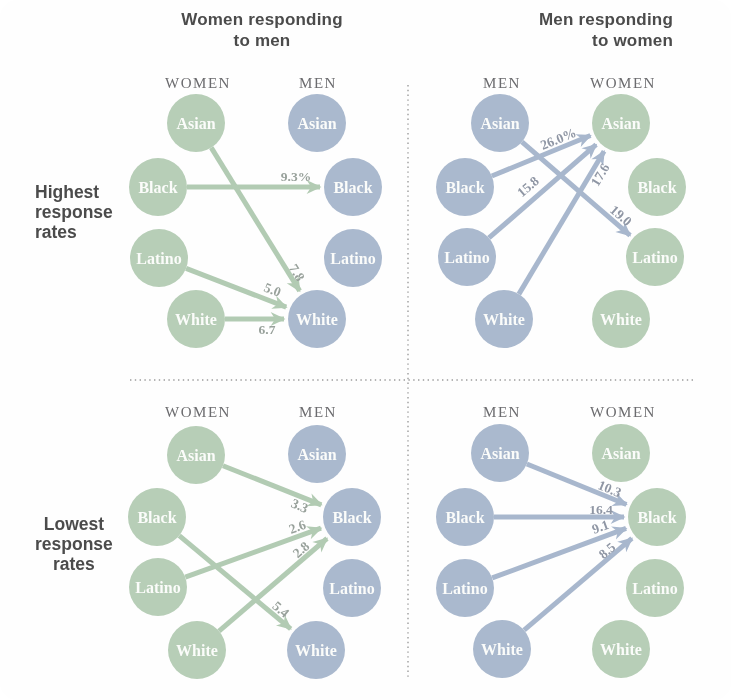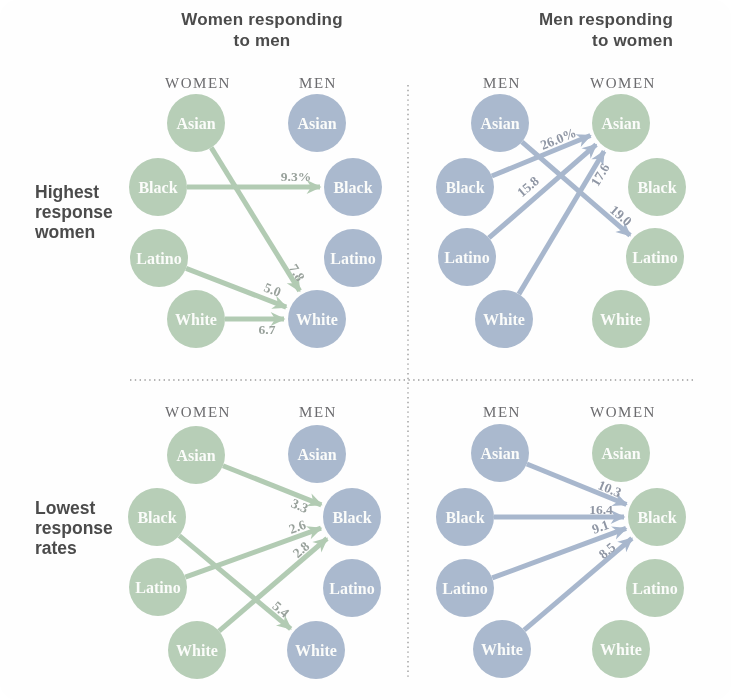--- a/index.html
+++ b/index.html
@@ -6,41 +6,41 @@
   #stage{position:relative;width:731px;height:700px;background:#fefefe;overflow:hidden;
          font-family:"Liberation Sans",sans-serif;border-radius:17px;}
   .col-header{position:absolute;width:210px;text-align:center;font-weight:bold;
               font-size:17px;line-height:21px;color:#4b4b4b;white-space:pre-line;
               letter-spacing:0.2px;}
   #header-left{left:157px;top:9px;}
   #header-right{left:463px;top:9px;text-align:right;}
   .row-label{position:absolute;left:35px;font-weight:bold;font-size:17.5px;line-height:20px;
              color:#4b4b4b;white-space:pre-line;}
   #row-label-top{top:182px;}
-  #row-label-bottom{top:498px;}
+  #row-label-bottom{top:514px;text-align:center;}
   #chart{position:absolute;left:0;top:0;}
   .col-label{font-family:"Liberation Serif",serif;font-size:15px;fill:#6b6b6e;
              letter-spacing:1.5px;}
   .node-label{font-family:"Liberation Serif",serif;font-size:16px;font-weight:bold;
               fill:#fbfcfa;}
   .value-label{font-family:"Liberation Serif",serif;font-size:13.5px;font-weight:bold;}
   .value-label.women{fill:#98a19b;}
   .value-label.men{fill:#8f96a4;}
 </style>
 </head>
 <body>
 
 <div id="stage">
   <div id="header-left" class="col-header">Women responding
 to men</div>
   <div id="header-right" class="col-header">Men responding
 to women</div>
   <div id="row-label-top" class="row-label">Highest
 response
-women</div>
+rates</div>
   <div id="row-label-bottom" class="row-label">Lowest
 response
 rates</div>
   <svg id="chart" width="731" height="700" viewBox="0 0 731 700">
       <defs>
         <marker id="arrow-women" viewBox="0 0 10 10" refX="8.5" refY="5" markerWidth="3.3" markerHeight="3.3" orient="auto">
           <path d="M0.4,0.8 L9.4,5 L0.4,9.2 L3.1,5 Z" fill="#b2cbb3"></path>
         </marker>
         <marker id="arrow-men" viewBox="0 0 10 10" refX="8.5" refY="5" markerWidth="3.3" markerHeight="3.3" orient="auto">
           <path d="M0.4,0.8 L9.4,5 L0.4,9.2 L3.1,5 Z" fill="#a8b7cd"></path>

